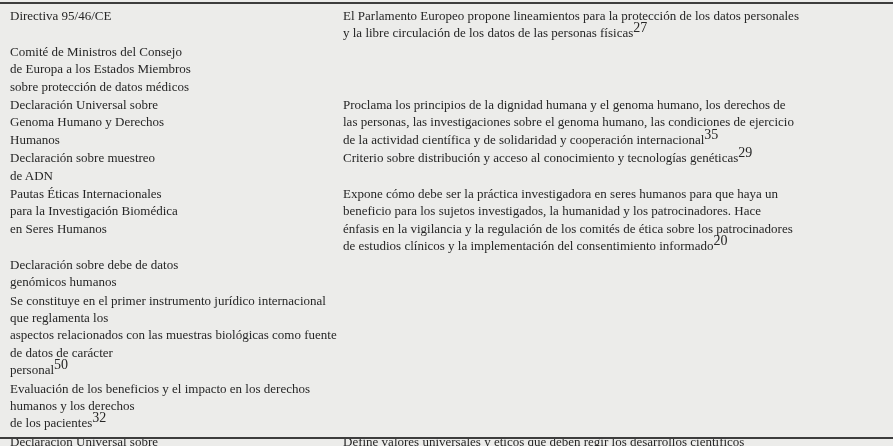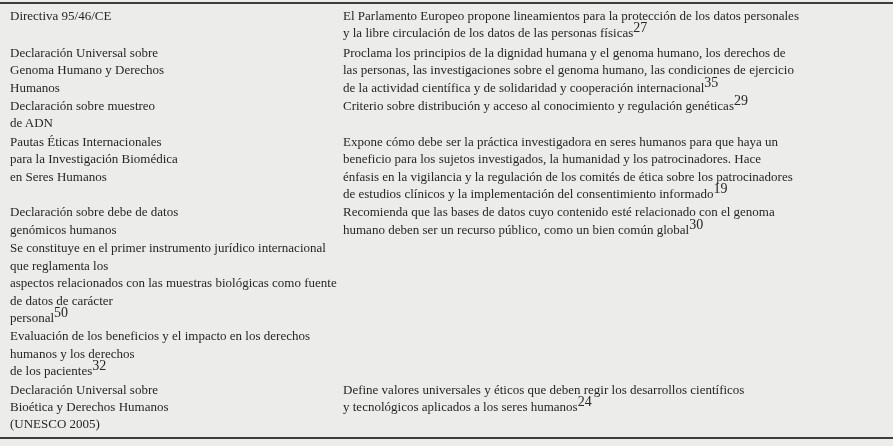--- a/index.html
+++ b/index.html
@@ -54,52 +54,53 @@
 
   <div class="content">
 
     <div class="row">
       <div class="cell-name">Directiva 95/46/CE</div>
       <div class="cell-desc"><span class="desc-text">El Parlamento Europeo propone lineamientos para la protección de los datos personales
 y la libre circulación de los datos de las personas físicas</span><sup class="ref">27</sup></div>
     </div>
 
     <div class="row">
+      <div class="cell-name">Comité de Ministros del Consejo
+de Europa a los Estados Miembros
+sobre protección de datos médicos</div>
     </div>
 
     <div class="row">
       <div class="cell-name">Declaración Universal sobre
 Genoma Humano y Derechos
 Humanos</div>
       <div class="cell-desc"><span class="desc-text">Proclama los principios de la dignidad humana y el genoma humano, los derechos de
 las personas, las investigaciones sobre el genoma humano, las condiciones de ejercicio
 de la actividad científica y de solidaridad y cooperación internacional</span><sup class="ref">35</sup></div>
     </div>
 
     <div class="row">
       <div class="cell-name">Declaración sobre muestreo
 de ADN</div>
-      <div class="cell-desc"><span class="desc-text">Criterio sobre distribución y acceso al conocimiento y regulación genéticas</span><sup class="ref">29</sup></div>
+      <div class="cell-desc"><span class="desc-text">Criterio sobre distribución y acceso al conocimiento y tecnologías genéticas</span><sup class="ref">29</sup></div>
     </div>
 
     <div class="row">
       <div class="cell-name">Pautas Éticas Internacionales
 para la Investigación Biomédica
 en Seres Humanos</div>
       <div class="cell-desc"><span class="desc-text">Expone cómo debe ser la práctica investigadora en seres humanos para que haya un
 beneficio para los sujetos investigados, la humanidad y los patrocinadores. Hace
 énfasis en la vigilancia y la regulación de los comités de ética sobre los patrocinadores
-de estudios clínicos y la implementación del consentimiento informado</span><sup class="ref">19</sup></div>
+de estudios clínicos y la implementación del consentimiento informado</span><sup class="ref">20</sup></div>
     </div>
 
     <div class="row">
       <div class="cell-name">Declaración sobre debe de datos
 genómicos humanos</div>
-      <div class="cell-desc"><span class="desc-text">Recomienda que las bases de datos cuyo contenido esté relacionado con el genoma
-humano deben ser un recurso público, como un bien común global</span><sup class="ref">30</sup></div>
     </div>
 
     <div class="row">
       <div class="cell-desc"><span class="desc-text">Se constituye en el primer instrumento jurídico internacional que reglamenta los
 aspectos relacionados con las muestras biológicas como fuente de datos de carácter
 personal</span><sup class="ref">50</sup></div>
     </div>
 
     <div class="row">
       <div class="cell-desc"><span class="desc-text">Evaluación de los beneficios y el impacto en los derechos humanos y los derechos

